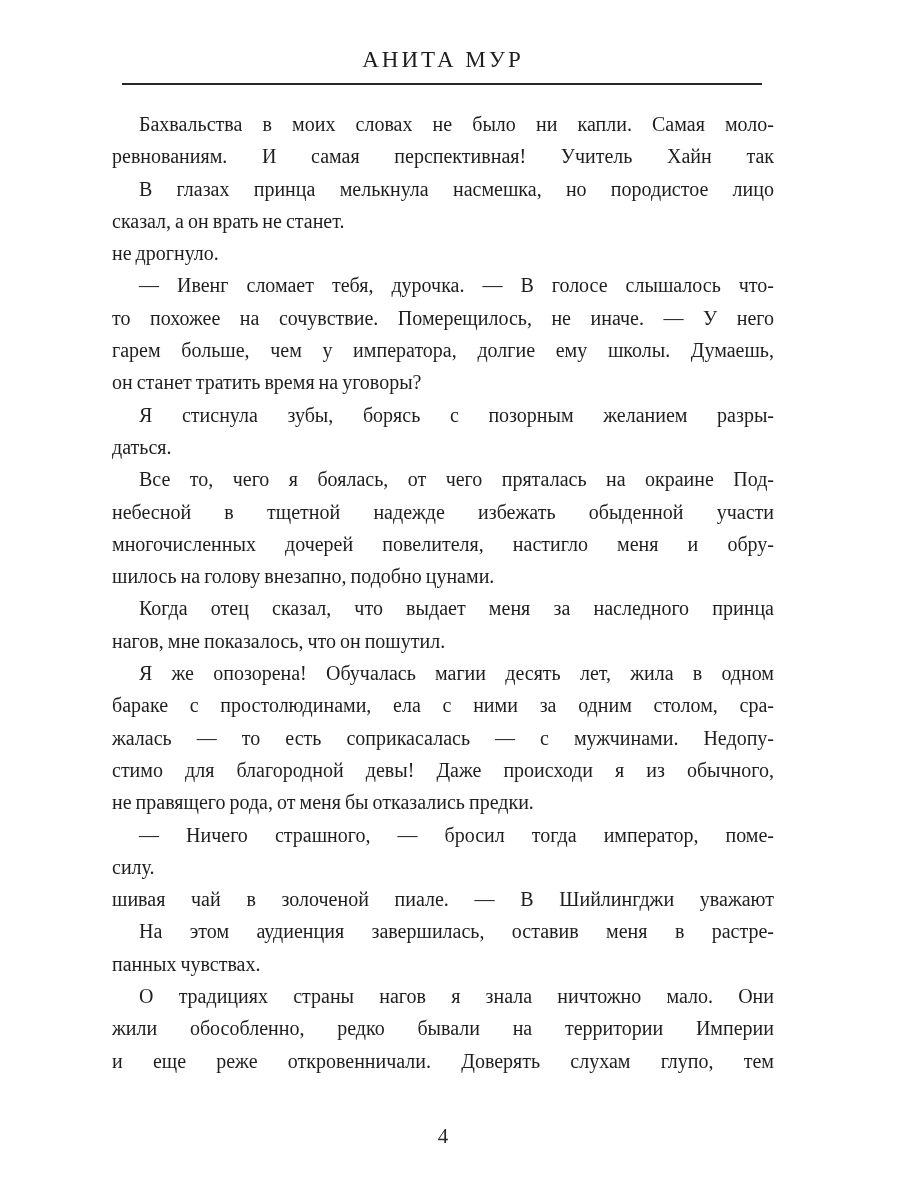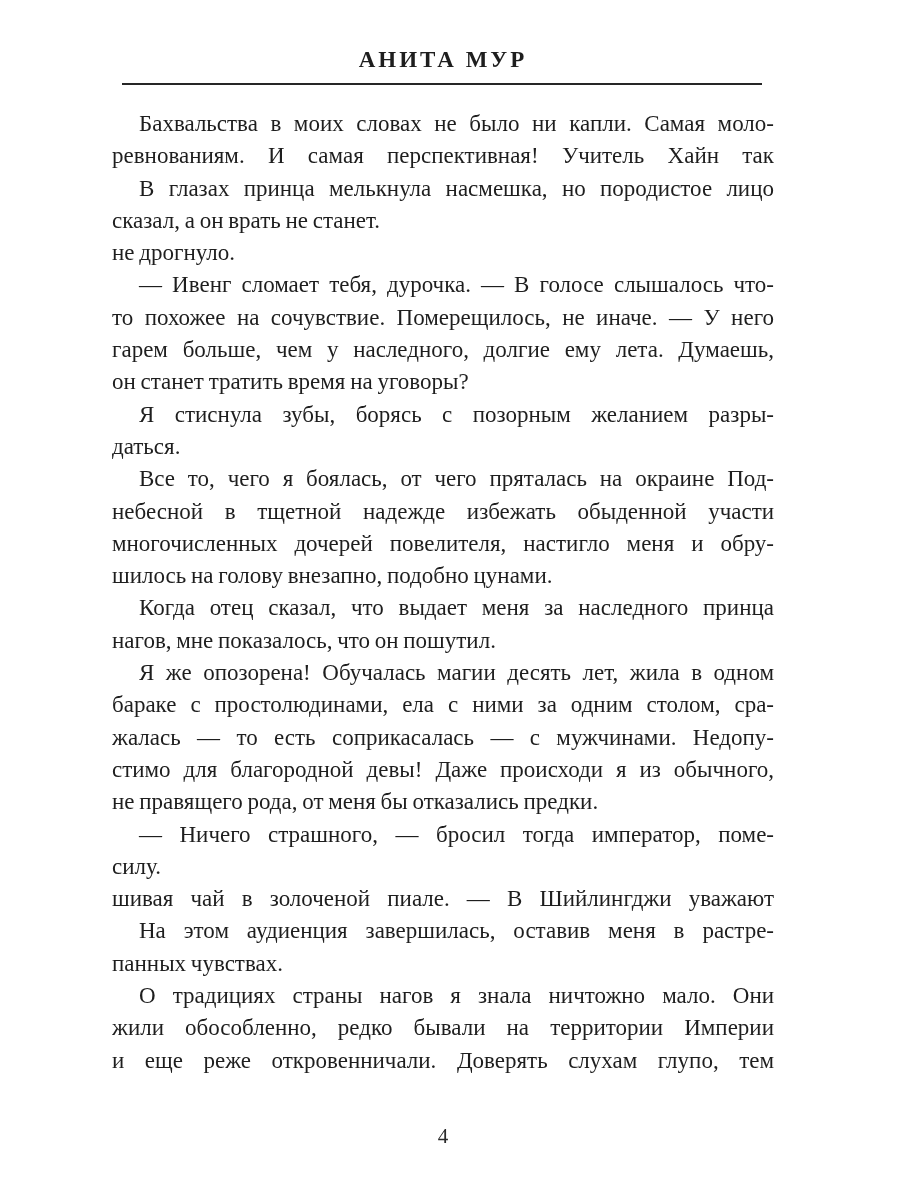--- a/index.html
+++ b/index.html
@@ -24,39 +24,39 @@
     height: 100%;
   }
   .running-head {
     position: absolute;
     top: 47px;
     left: 0;
     width: 100%;
     text-align: center;
     font-size: 23px;
     letter-spacing: 3px;
-    font-weight: 700;
+    font-weight: 400;
     color: #1e1e1e;
   }
   .head-rule {
     position: absolute;
     top: 83px;
     left: 10px;
     right: 12px;
     height: 2px;
     background: #262626;
   }
   .text-block {
     position: absolute;
     top: 108px;
     left: 0;
     width: 100%;
   }
   .line {
-    font-size: 23px;
+    font-size: 20px;
     line-height: 32.3px;
     height: 32.3px;
     overflow: hidden;
     text-align: justify;
     text-align-last: justify;
     word-spacing: -1px;
     white-space: normal;
   }
   .line.indent { text-indent: 27px; }
   .line.last { text-align-last: left; }
@@ -78,21 +78,21 @@
     <div class="running-head">АНИТА МУР</div>
     <div class="head-rule"></div>
     <div class="text-block" id="text-block">
         <div class="line indent">Бахвальства в моих словах не было ни капли. Самая моло-</div>
         <div class="line">ревнованиям. И самая перспективная! Учитель Хайн так</div>
         <div class="line indent">В глазах принца мелькнула насмешка, но породистое лицо</div>
         <div class="line last">сказал, а он врать не станет.</div>
         <div class="line last">не дрогнуло.</div>
         <div class="line indent">— Ивенг сломает тебя, дурочка. — В голосе слышалось что-</div>
         <div class="line">то похожее на сочувствие. Померещилось, не иначе. — У него</div>
-        <div class="line">гарем больше, чем у наследного, долгие ему лета. Думаешь,</div>
+        <div class="line">гарем больше, чем у императора, долгие ему школы. Думаешь,</div>
         <div class="line last">он станет тратить время на уговоры?</div>
         <div class="line indent">Я стиснула зубы, борясь с позорным желанием разры-</div>
         <div class="line last">даться.</div>
         <div class="line indent">Все то, чего я боялась, от чего пряталась на окраине Под-</div>
         <div class="line">небесной в тщетной надежде избежать обыденной участи</div>
         <div class="line">многочисленных дочерей повелителя, настигло меня и обру-</div>
         <div class="line last">шилось на голову внезапно, подобно цунами.</div>
         <div class="line indent">Когда отец сказал, что выдает меня за наследного принца</div>
         <div class="line last">нагов, мне показалось, что он пошутил.</div>
         <div class="line indent">Я же опозорена! Обучалась магии десять лет, жила в одном</div>

